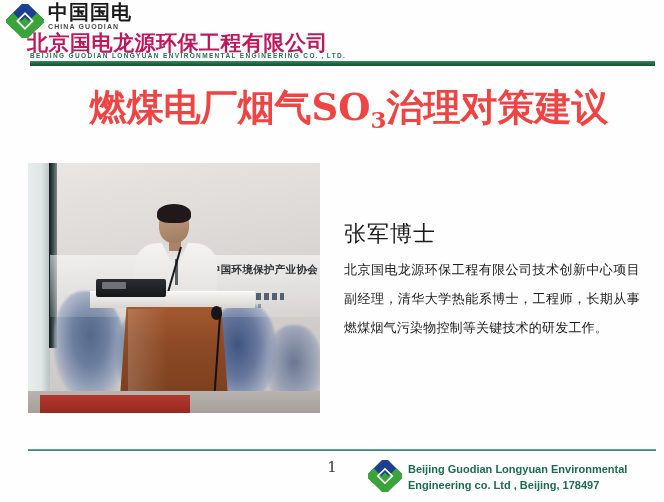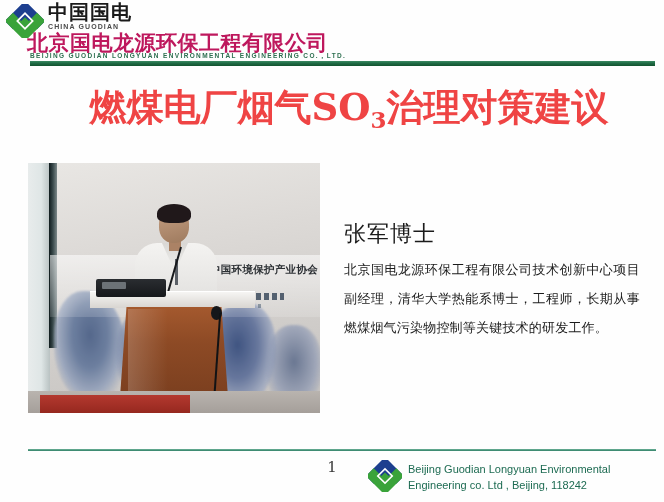--- a/index.html
+++ b/index.html
@@ -221,21 +221,21 @@
   .page-num{
     position:absolute;left:322px;top:458px;width:20px;
     text-align:center;
     font-family:"DejaVu Serif","Liberation Serif",serif;
     font-size:15px;color:#3a3a3a;
   }
   .f-logo{position:absolute;left:368px;top:460px;width:34px;height:32px;}
   .f-text{
     position:absolute;left:408px;top:462px;
     font-family:"Liberation Sans",sans-serif;
-    font-size:11px;font-weight:normal;color:#1d6b52;
+    font-size:11px;font-weight:bold;color:#1d6b52;
     line-height:15.5px;white-space:nowrap;
   }
 </style>
 </head>
 <body>
 
 <div class="slide">
 
   <div class="header">
 
@@ -309,16 +309,16 @@
       <g transform="rotate(45 50 50)">
         <path d="M8 8 H92 V42 H58 V58 H42 V92 H8 Z" fill="#1d3f8f"></path>
         <path d="M92 92 H8 V58 H42 V42 H58 V8 H92 Z" fill="#3aa33a"></path>
         <rect x="34" y="34" width="32" height="32" fill="none" stroke="#ffffff" stroke-width="5"></rect>
       </g>
     </svg>
   </div>
 
   <div class="f-text">
     <div>Beijing Guodian Longyuan Environmental</div>
-    <div>Engineering co. Ltd , Beijing, 118242</div>
+    <div>Engineering co. Ltd , Beijing, 178497</div>
   </div>
 
 </div>
 
 </body></html>

